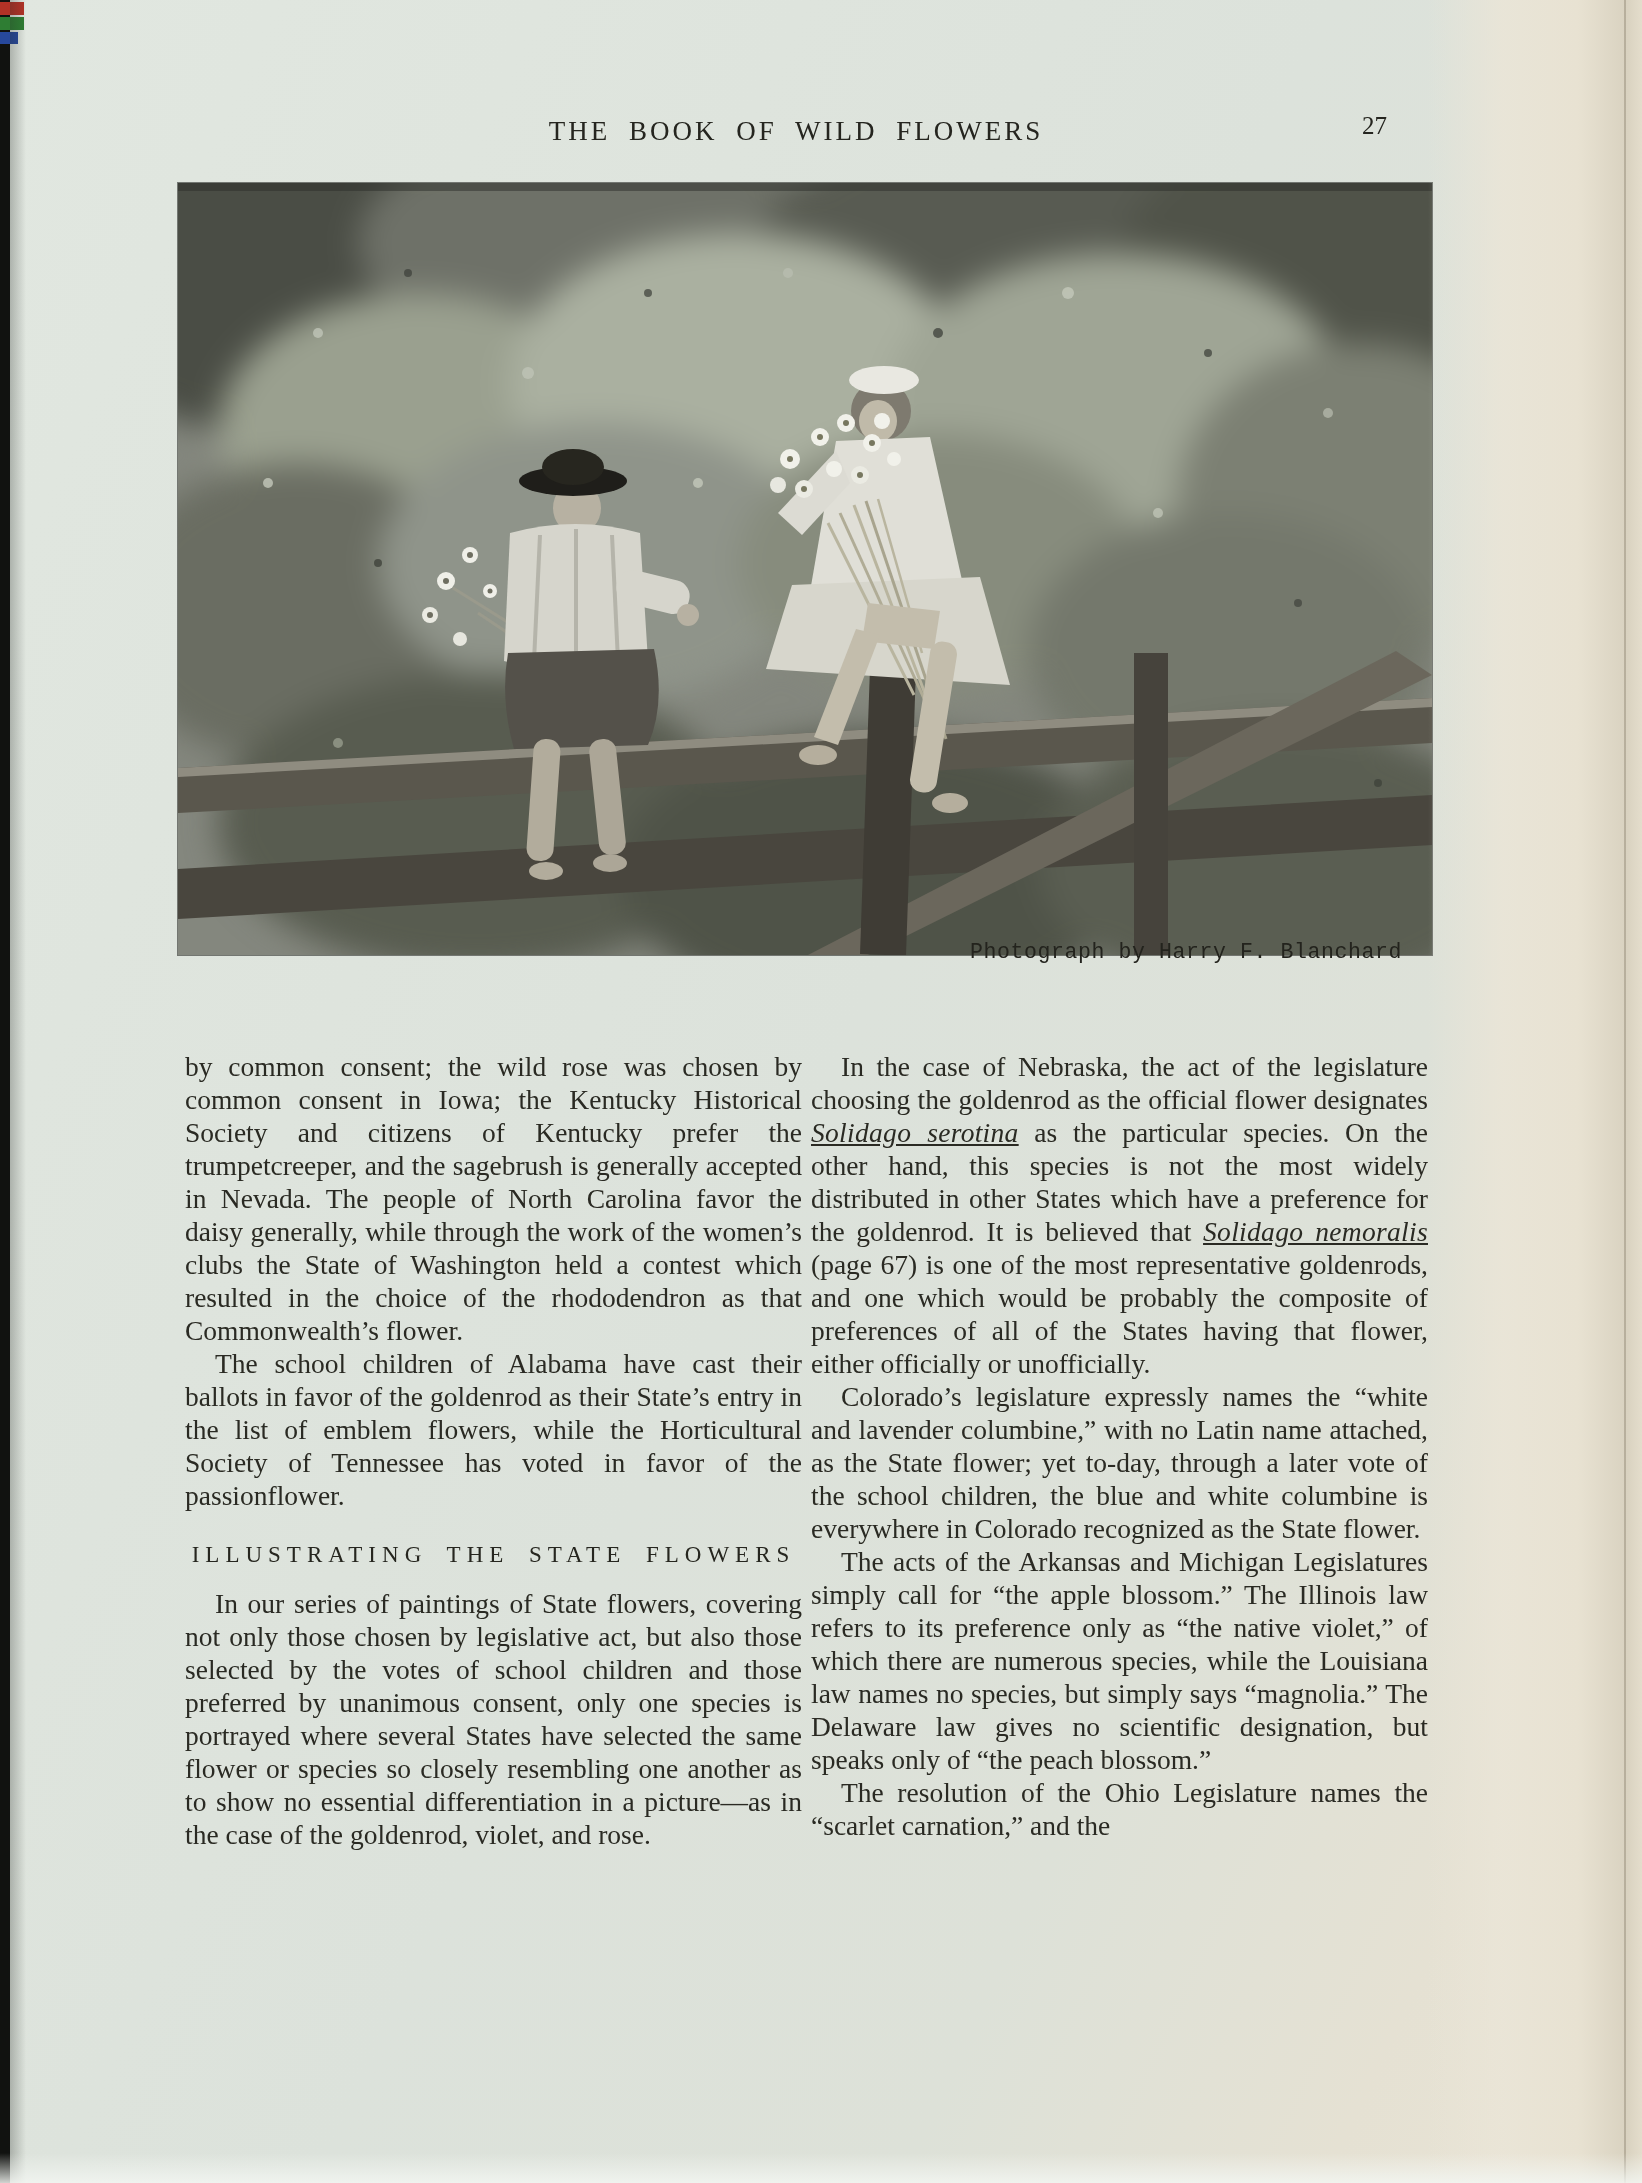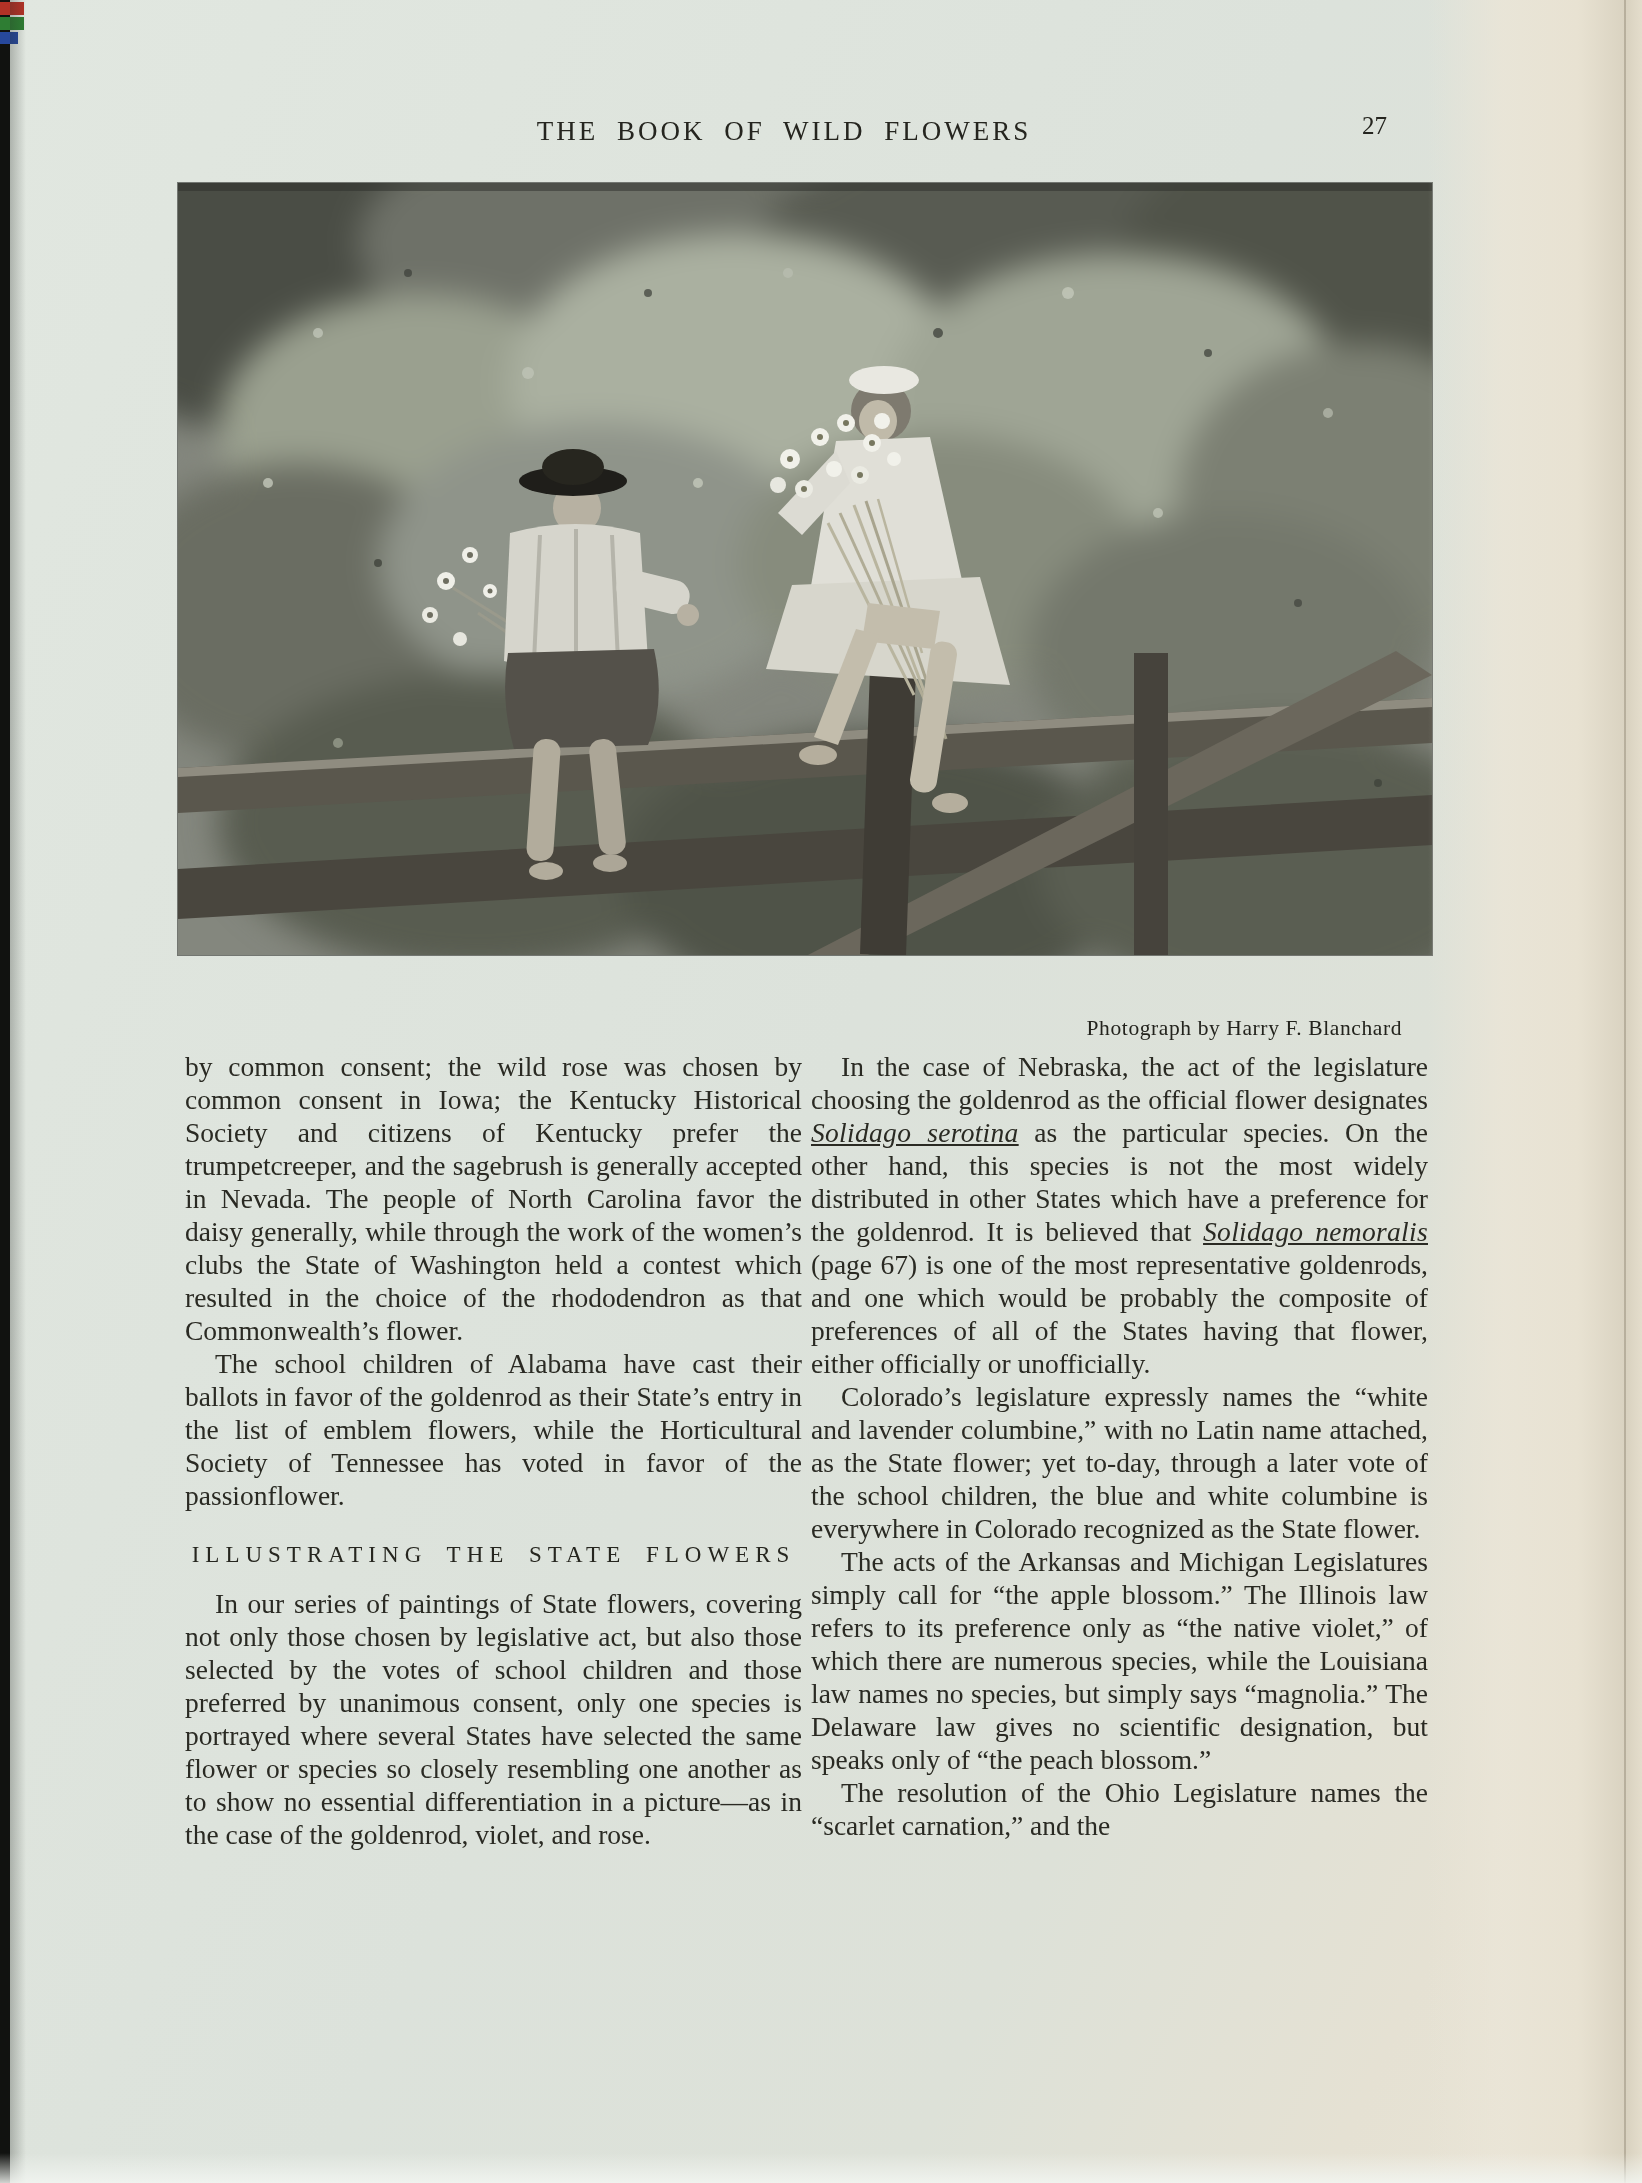--- a/index.html
+++ b/index.html
@@ -20,35 +20,35 @@
   .mark.blue{top:32px;width:18px;height:12px;background:#27489c;}
   .left-shadow{position:absolute;left:10px;top:0;width:16px;height:2183px;
     background:linear-gradient(90deg,rgba(40,45,40,.28),rgba(40,45,40,0));}
   .curl{position:absolute;right:0;top:0;width:214px;height:2183px;
     background:linear-gradient(90deg,rgba(233,228,214,0) 0%,rgba(234,229,215,.9) 35%,#e8e2d2 70%,#d9d2c0 93%,#e4ddcc 100%);}
   .fold-line{position:absolute;right:16px;top:0;width:2px;height:2183px;background:rgba(96,86,64,.28);}
   .bottom-strip{position:absolute;left:0;bottom:0;width:1642px;height:30px;
     background:linear-gradient(180deg,rgba(243,246,242,0),rgba(243,246,242,.85));}
 
   .running-head{
-    position:absolute;left:158px;top:116px;width:1232px;text-align:center;
+    position:absolute;left:170px;top:116px;width:1232px;text-align:center;
     font-size:27px;letter-spacing:3px;word-spacing:9px;color:#25251f;
   }
   .page-num{position:absolute;left:1352px;top:112px;font-size:25px;color:#25251f;}
 
   figure.photo{
     position:absolute;left:168px;top:183px;width:1254px;height:772px;margin:0;
     outline:1px solid rgba(25,28,24,.55);
     background:#84877e;overflow:hidden;
   }
   figure.photo svg{display:block;width:100%;height:100%;}
 
   .caption{
-    position:absolute;left:168px;top:1016px;width:1224px;text-align:right;
-    font-size:21.5px;color:#23231d;letter-spacing:.6px;
+    position:absolute;left:168px;top:940px;width:1224px;text-align:right;
+    font-size:21.5px;color:#23231d;letter-spacing:.6px;font-family:Liberation Mono, monospace;
   }
   .plate-title{
     position:absolute;left:170px;top:997px;width:1260px;text-align:center;
     font-size:28px;letter-spacing:1.5px;word-spacing:5px;color:#25251f;
   }
 
   .columns{
     position:absolute;left:175px;top:1050px;width:1258px;
     display:flex;gap:9px;
   }

